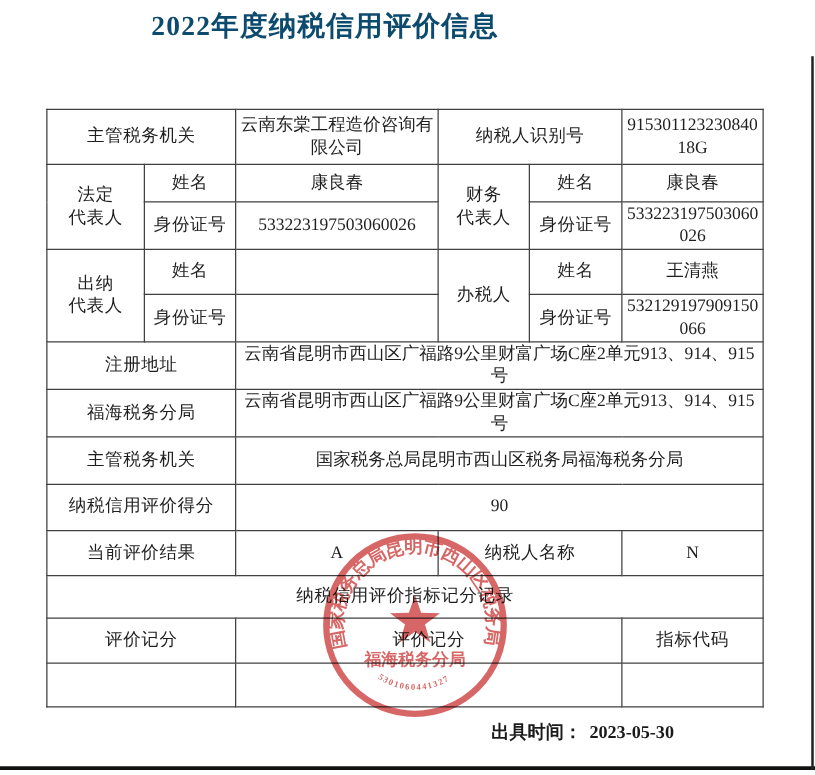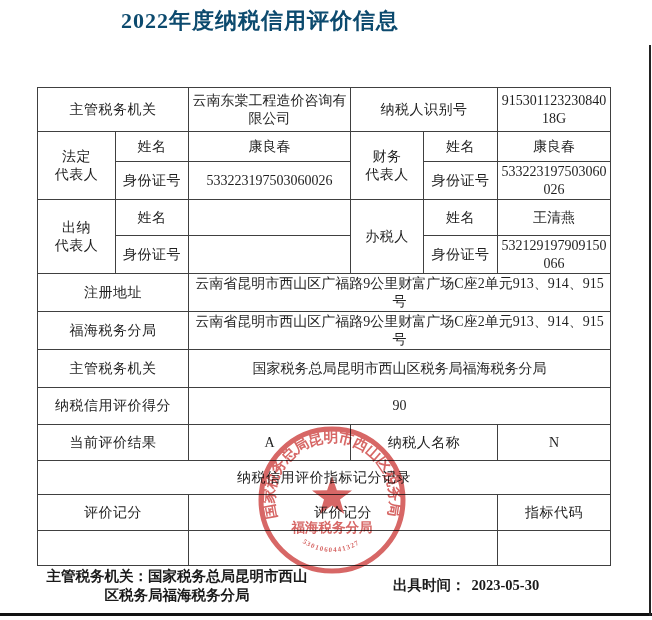--- a/index.html
+++ b/index.html
@@ -142,21 +142,20 @@
       <text font-size="15" fill="#cf4a48">
         <textPath href="#ringArc" startOffset="2" textLength="216">国家税务总局昆明市西山区税务局</textPath>
       </text>
       <text x="80" y="112" text-anchor="middle" font-size="13.5" fill="#cf4a48">福海税务分局</text>
       <text font-size="7" fill="#cf4a48">
         <textPath href="#codeArc" startOffset="0" textLength="60">5301060441327</textPath>
       </text>
     </svg>
   </div>
 
-  <div class="footer-left">主管税务机关：国家税务总局昆明市西山区税务局福海税务分局</div>
 
   <div class="footer-right">
     <span>出具时间：</span><span class="date">2023-05-30</span>
   </div>
 
   <div class="bottom-line"></div>
   <div class="right-line"></div>
 
 </div>
 

